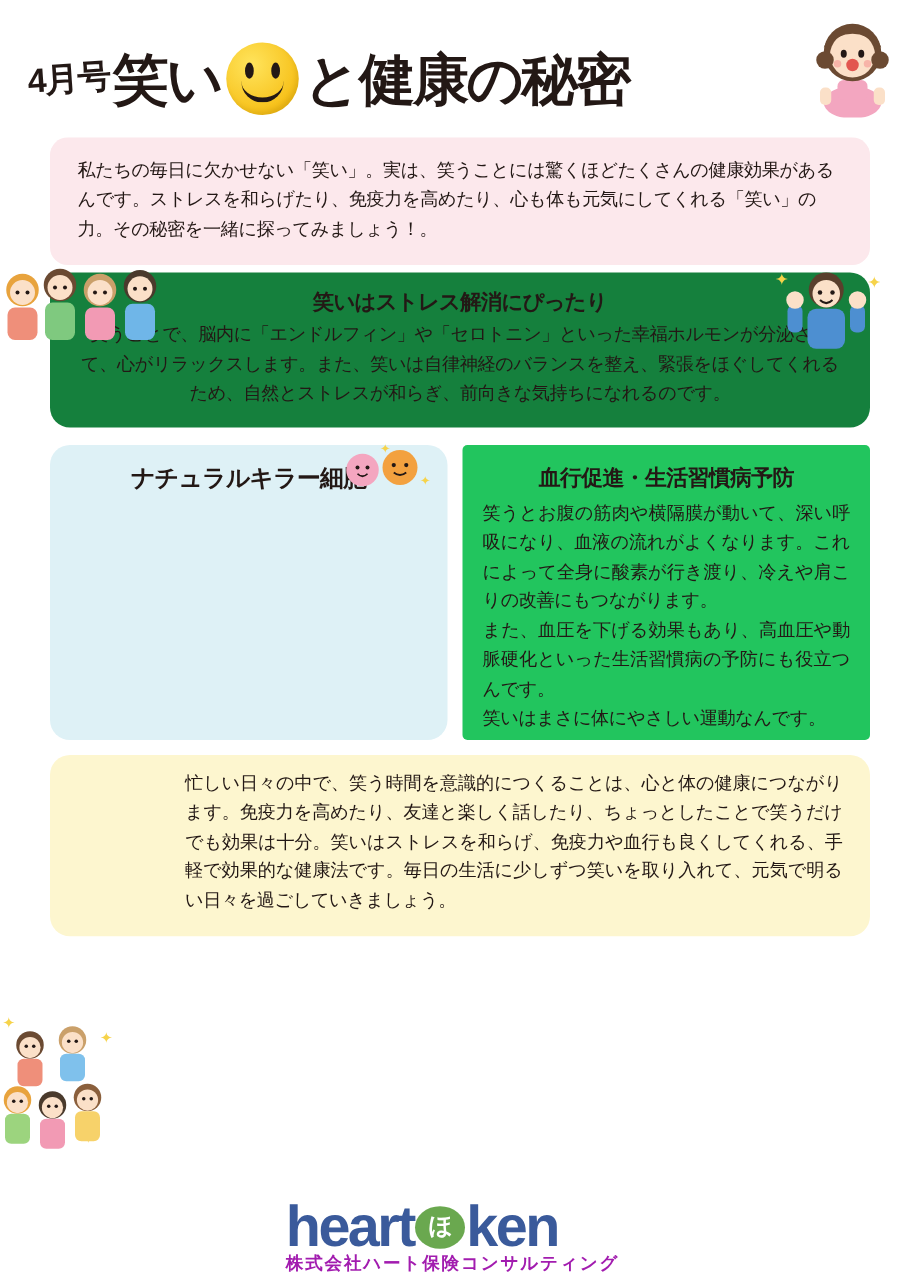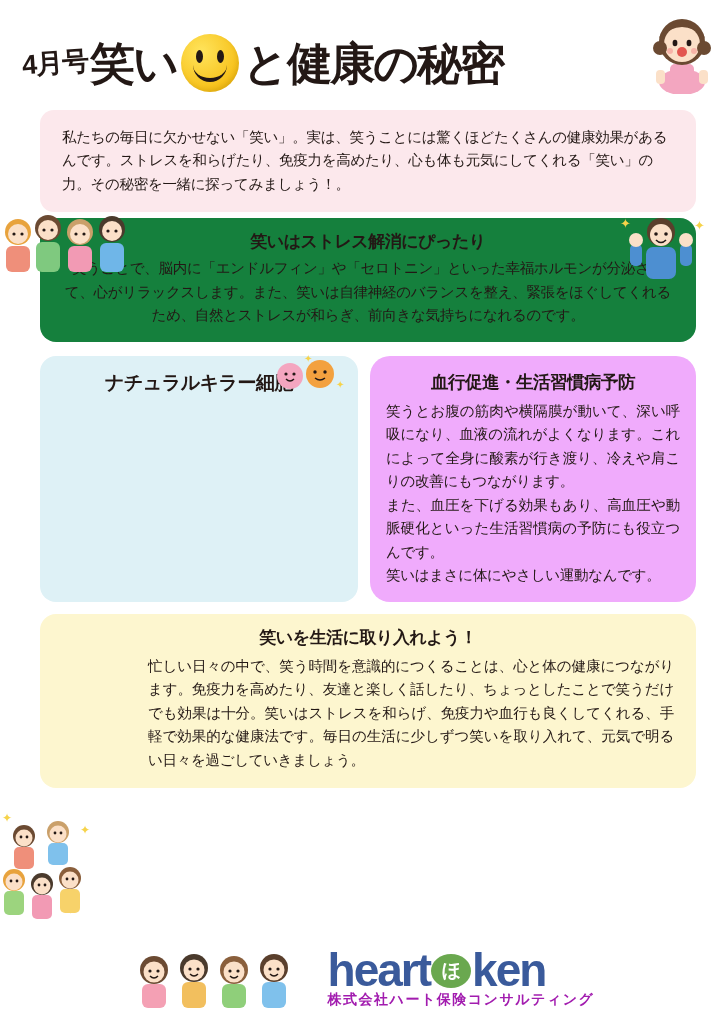--- a/index.html
+++ b/index.html
@@ -136,24 +136,24 @@
     width: 318px;
     border-radius: 16px;
     padding: 14px 16px 14px 16px;
     box-sizing: border-box;
     position: relative;
   }
   .nk h2 { font-size: 19px; margin-bottom: 10px; }
   .nk p { text-align: justify; }
   .nk .hl { color: #ef7f8e; }
   .ketsu {
-    background: #f0abfc;
+    background: #22c55e;
     flex: 1;
-    border-radius: 20px;
-    padding: 14px 16px 14px 16px;
+    border-radius: 4px;
+    padding: 14px 16px 4px 16px;
     box-sizing: border-box;
   }
   .ketsu h2 { font-size: 17.5px; margin-bottom: 6px; }
   .ketsu p { text-align: justify; }
 
   
   .takeaway {
     margin: 12px 28px 0 40px;
     background: #fdf6cf;
     border-radius: 16px;
@@ -169,20 +169,21 @@
   .footer {
     position: absolute;
     left: 0;
     right: 0;
     bottom: 8px;
     height: 74px;
     display: flex;
     align-items: center;
     justify-content: center;
     gap: 22px;
+    flex-direction: column;
   }
   .footer-kids { width: 176px; height: 62px; position: relative; }
   .brand {
     display: flex;
     flex-direction: column;
     align-items: flex-start;
   }
   .brand-name {
     font-size: 46px;
     font-weight: bold;
@@ -328,21 +329,20 @@
 
     <div class="card ketsu">
       <h2>血行促進・生活習慣病予防</h2>
       <p style="white-space: pre-line;">笑うとお腹の筋肉や横隔膜が動いて、深い呼吸になり、血液の流れがよくなります。これによって全身に酸素が行き渡り、冷えや肩こりの改善にもつながります。
 また、血圧を下げる効果もあり、高血圧や動脈硬化といった生活習慣病の予防にも役立つんです。
 笑いはまさに体にやさしい運動なんです。</p>
     </div>
   </div>
 
   <div class="card takeaway">
-    <h2>笑いを生活に取り入れよう！</h2>
     <p>忙しい日々の中で、笑う時間を意識的につくることは、心と体の健康につながります。免疫力を高めたり、友達と楽しく話したり、ちょっとしたことで笑うだけでも効果は十分。笑いはストレスを和らげ、免疫力や血行も良くしてくれる、手軽で効果的な健康法です。毎日の生活に少しずつ笑いを取り入れて、元気で明るい日々を過ごしていきましょう。</p>
   </div>
 
   <svg class="illus party-left" viewBox="0 0 100 120">
     <text x="6" y="16" fill="#f6d34a" font-size="12">✦</text>
     <text x="84" y="28" fill="#f6d34a" font-size="12">✦</text>
     <text x="70" y="108" fill="#f6d34a" font-size="11">✦</text>
     <g>
       <circle cx="28" cy="30" r="11" fill="#6b4a32"></circle>
         <circle cx="28" cy="32" r="8.5" fill="#fbe0c8"></circle>

